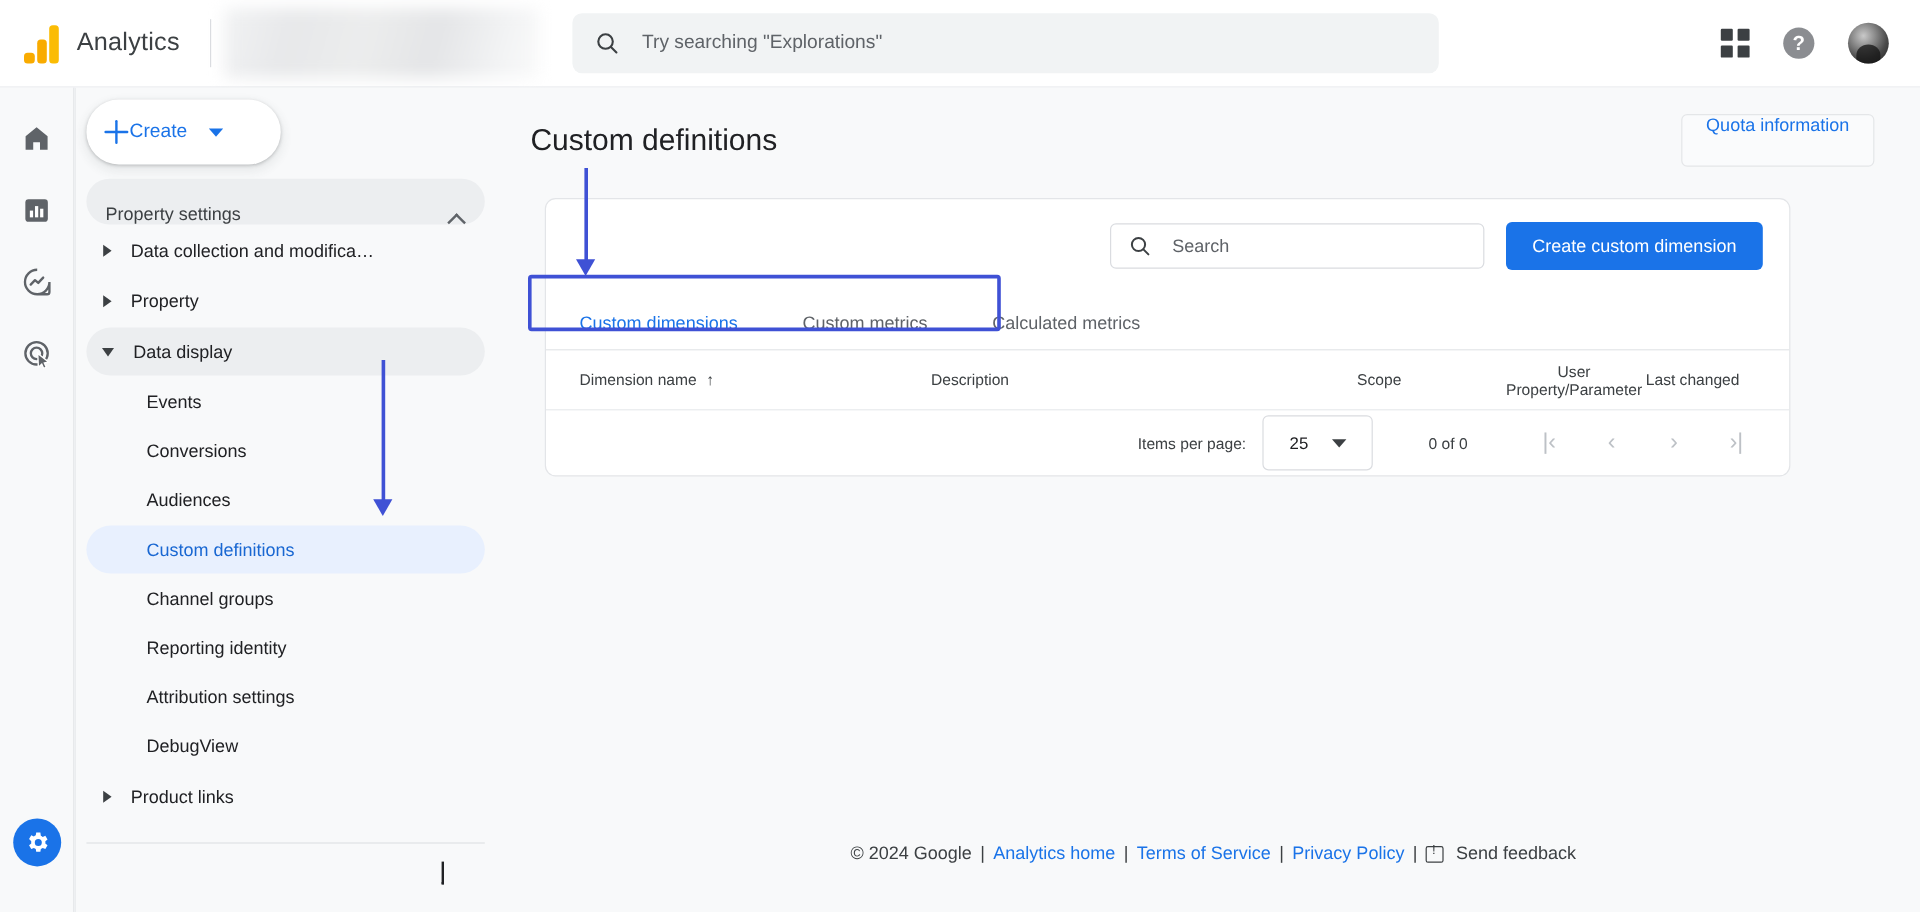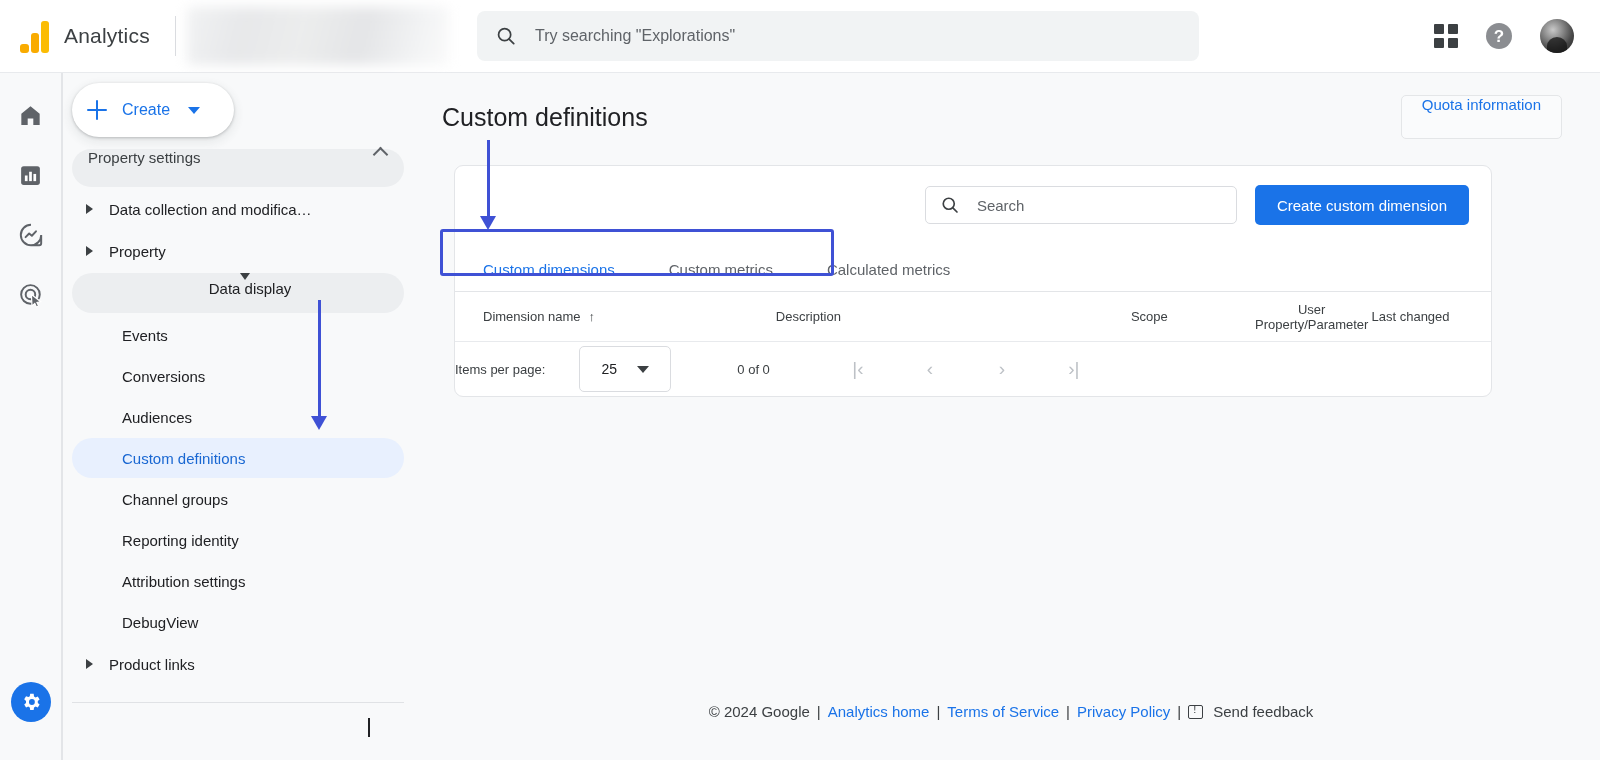--- a/index.html
+++ b/index.html
@@ -77,36 +77,36 @@
   }
   .create-btn {
     margin: 10px 0 0 10px; width: 162px; height: 54px; border-radius: 27px;
     background: #fff; box-shadow: 0 1px 3px rgba(60,64,67,.3), 0 4px 8px 3px rgba(60,64,67,.07);
     display: flex; align-items: center; padding: 0 14px; cursor: pointer; border: none;
   }
   .create-plus { width: 22px; height: 22px; position: relative; flex: none; }
   .create-plus::before, .create-plus::after { content: ""; position: absolute; background: #1a73e8; border-radius: 1px; }
   .create-plus::before { left: 10px; top: 1px; width: 2.4px; height: 20px; }
   .create-plus::after { left: 1px; top: 9.8px; width: 20px; height: 2.4px; }
-  .create-label { color: #1a73e8; font-size: 16px; margin-left: 14px; }
+  .create-label { color: #1a73e8; font-size: 16px; }
   .caret-down { width: 0; height: 0; border-left: 6px solid transparent; border-right: 6px solid transparent; border-top: 7px solid #1a73e8; margin-left: 18px; }
 
   .prop-header {
     margin: 12px 18px 0 10px; height: 38px; border-radius: 19px;
-    background: #eceef0; display: flex; align-items: flex-start;
+    background: #eceef0; display: flex; align-items: flex-end;
     padding: 0 18px 0 16px; cursor: pointer;
   }
   .prop-header .ttl { font-size: 15px; color: #3c4043; }
   .chev-up { margin-left: auto; width: 11px; height: 11px; border-left: 2px solid #5f6368; border-top: 2px solid #5f6368; transform: rotate(45deg); margin-bottom: -4px; }
 
   .nav-group {
     height: 40px; display: flex; align-items: center; cursor: pointer;
     margin: 2px 18px 2px 10px; border-radius: 20px; padding-left: 8px;
   }
-  .nav-group.active { background: #eceef0; flex-direction: column; }
+  .nav-group.active { background: #eceef0; }
   .tri-right { width: 0; height: 0; border-top: 5px solid transparent; border-bottom: 5px solid transparent; border-left: 7px solid #3c4043; margin-left: 6px; }
   .tri-down { width: 0; height: 0; border-left: 5px solid transparent; border-right: 5px solid transparent; border-top: 7px solid #3c4043; margin-left: 5px; }
   .nav-group .lbl { font-size: 15px; color: #202124; margin-left: 16px; white-space: nowrap; overflow: hidden; text-overflow: ellipsis; max-width: 238px; }
 
   .nav-item {
     height: 40px; display: flex; align-items: center; cursor: pointer;
     margin: 1px 18px 1px 10px; border-radius: 20px; padding-left: 50px;
   }
   .nav-item .lbl { font-size: 15px; color: #202124; }
   .nav-item.selected { background: #e8f0fe; }
@@ -149,21 +149,21 @@
 
   .thead { display: flex; align-items: center; height: 50px; border-bottom: 1px solid #e8eaed; padding-left: 28px; font-size: 13px; color: #3c4043; }
   .th { display: flex; align-items: center; }
   .th-name { width: 294px; }
   .th-desc { width: 272px; }
   .th-scope { width: 206px; text-align: center; justify-content: center; }
   .th-user { width: 120px; text-align: center; justify-content: center; line-height: 15px; }
   .th-last { width: 120px; }
   .sort-arrow { margin-left: 8px; font-size: 13px; color: #3c4043; }
 
-  .pager { height: 54px; display: flex; align-items: center; padding-right: 18px; font-size: 13px; color: #3c4043; gap: 20px; }
+  .pager { height: 54px; display: flex; align-items: center; justify-content: flex-end; padding-right: 18px; font-size: 13px; color: #3c4043; }
   .ipp-label { margin-right: 14px; }
   .ipp-select {
     width: 92px; height: 46px; border: 1px solid #dadce0; border-radius: 5px;
     display: flex; align-items: center; justify-content: center; gap: 20px; cursor: pointer;
   }
   .ipp-select .v { font-size: 14px; color: #202124; }
   .ipp-caret { width: 0; height: 0; border-left: 6px solid transparent; border-right: 6px solid transparent; border-top: 7px solid #3c4043; }
   .count { margin: 0 42px 0 46px; }
   .pg-btn { width: 52px; display: flex; align-items: center; justify-content: center; color: #bdc1c6; font-size: 19px; cursor: pointer; }
 

